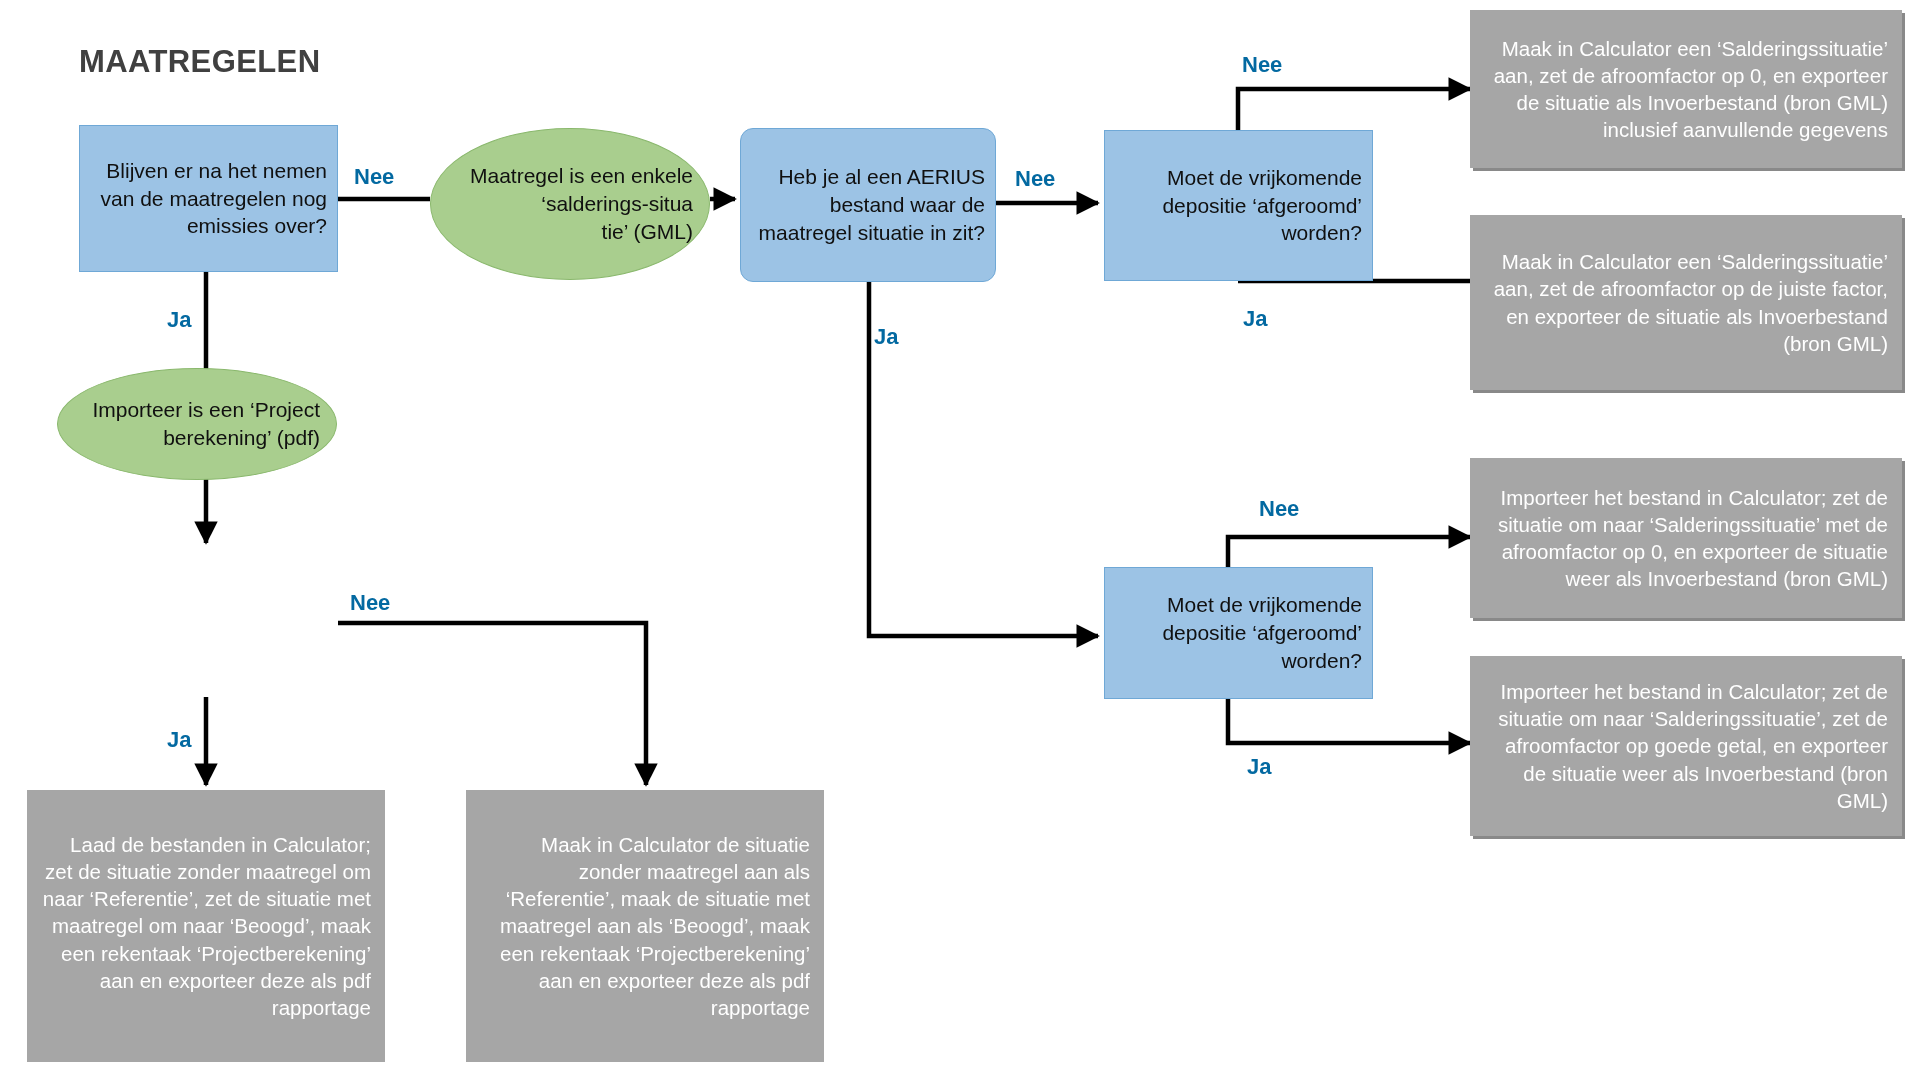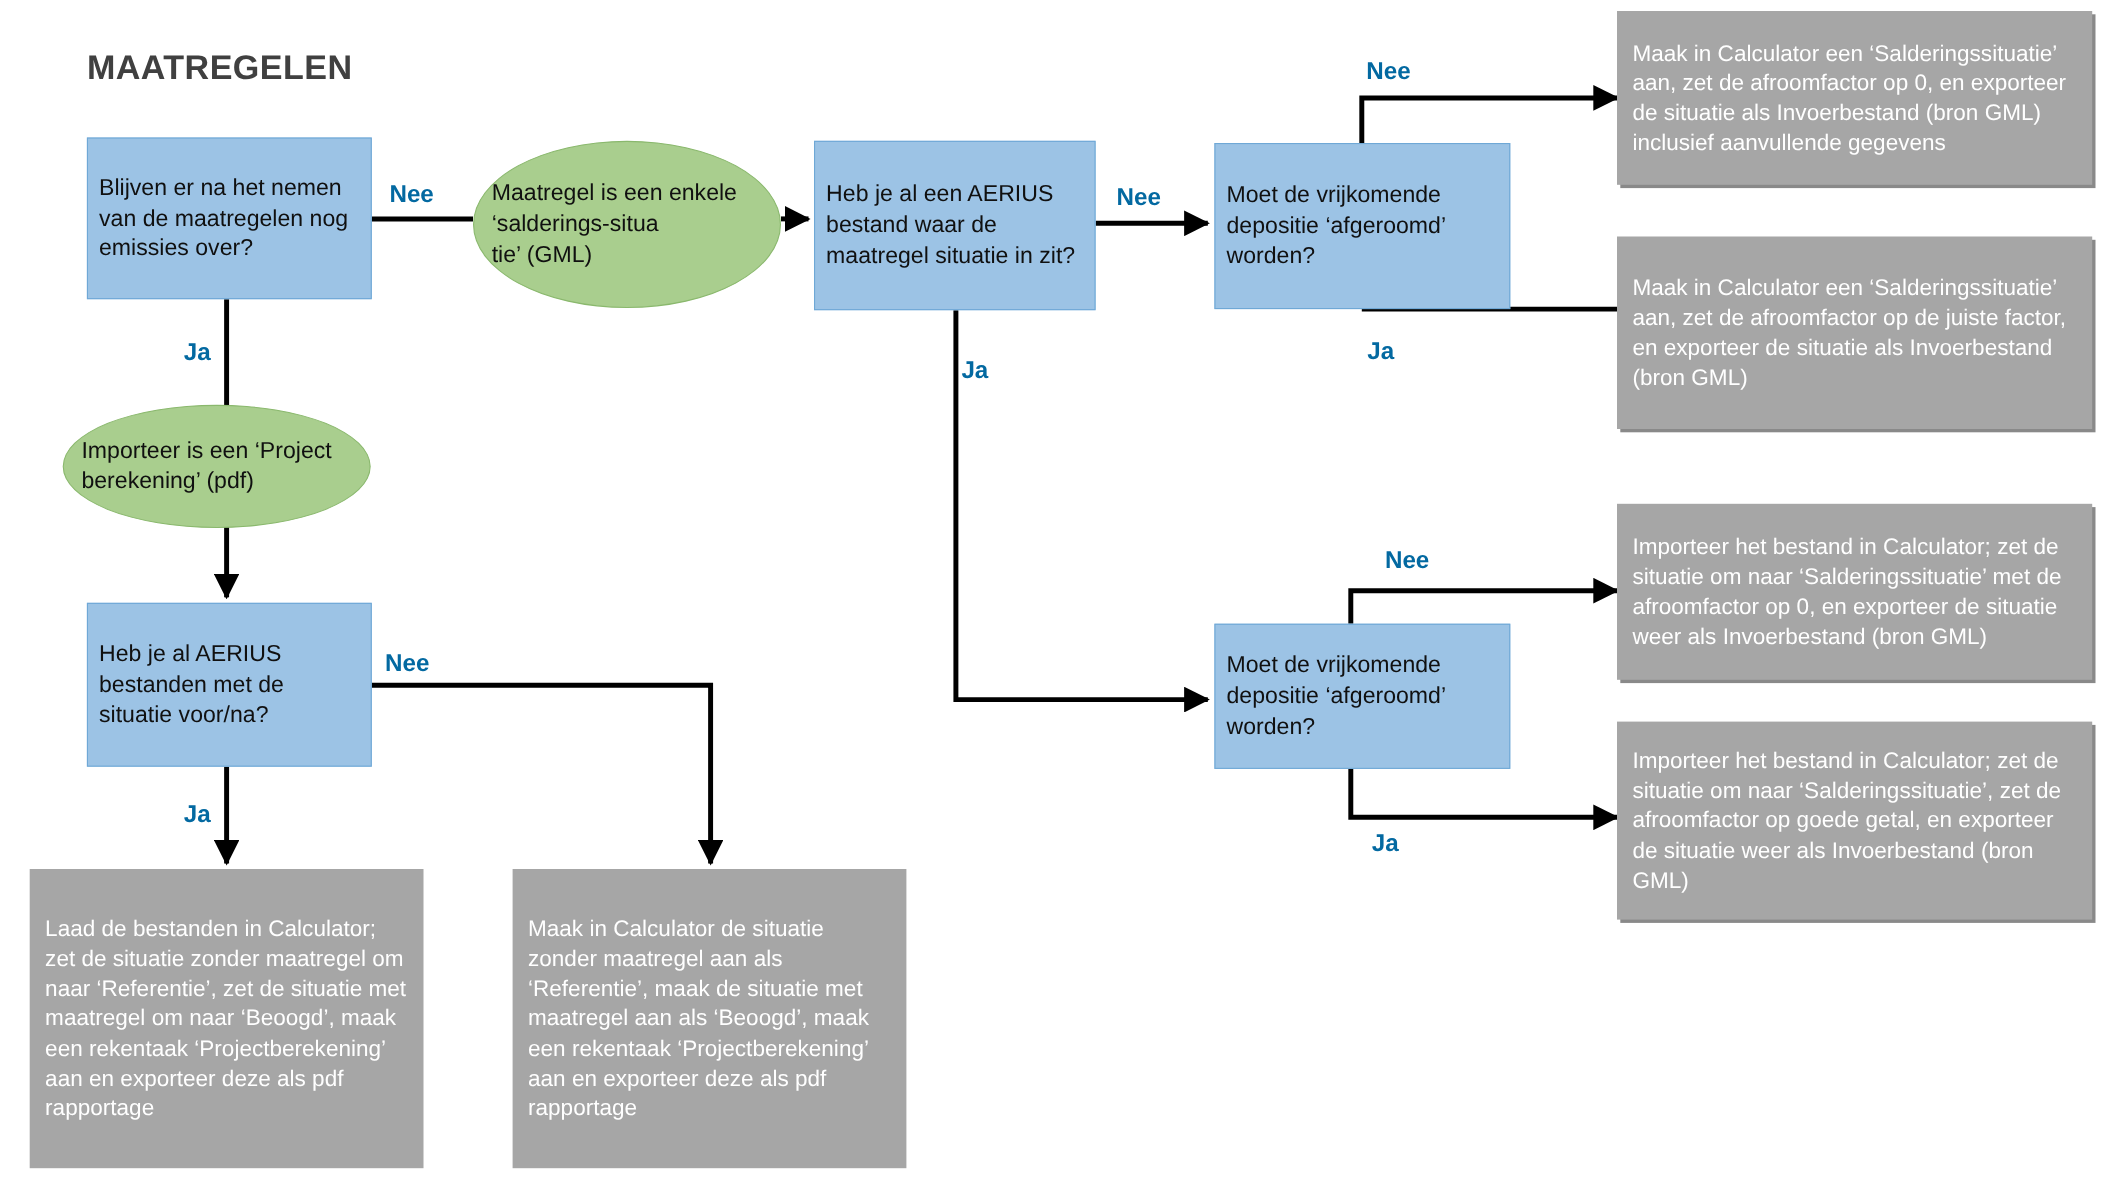--- a/index.html
+++ b/index.html
@@ -18,21 +18,21 @@
     position: absolute; left: 0; top: 0;
     width: 1919px; height: 1080px;
     pointer-events: none;
   }
 
   .node {
     position: absolute;
     display: flex;
     align-items: center;
     justify-content: center;
-    text-align: left;
+    text-align: right;
     line-height: 1.32;
     white-space: pre-line;
     z-index: 3;
   }
 
   .node.process {
     background: #9cc3e5;
     border: 1px solid #6fa8d6;
     color: #101010;
     font-size: 21px;
@@ -128,30 +128,29 @@
       <path d="M 1228 699 L 1228 743 L 1470 743" marker-end="url(#ah)"></path>
     </g>
   </svg>
 
   <div class="title" style="left:79px; top:44px;">MAATREGELEN</div>
 
   <div class="node process" style="left:79px; top:125px; width:259px; height:147px;">Blijven er na het nemen van de maatregelen nog emissies over?</div>
 
   <div class="node decision-oval" style="left:57px; top:368px; width:280px; height:112px;">Importeer is een ‘Project berekening’ (pdf)</div>
 
-  <div class="node process" style="left:79px; top:548px; width:259px; height:149px;">Heb je al AERIUS bestanden met de situatie voor/na?</div>
 
   <div class="node decision-oval" style="left:430px; top:128px; width:280px; height:152px;">Maatregel is een enkele ‘salderings-situa
 tie’ (GML)</div>
 
   <div class="node action" style="left:27px; top:790px; width:358px; height:272px;">Laad de bestanden in Calculator; zet de situatie zonder maatregel om naar ‘Referentie’, zet de situatie met maatregel om naar ‘Beoogd’, maak een rekentaak ‘Projectberekening’ aan en exporteer deze als pdf rapportage</div>
 
   <div class="node action" style="left:466px; top:790px; width:358px; height:272px;">Maak in Calculator de situatie zonder maatregel aan als ‘Referentie’, maak de situatie met maatregel aan als ‘Beoogd’, maak een rekentaak ‘Projectberekening’ aan en exporteer deze als pdf rapportage</div>
 
-  <div class="node process" style="left:740px; top:128px; width:256px; height:154px;">Heb je al een AERIUS bestand waar de maatregel situatie in zit?</div>
+  <div class="node process" style="left:740px; top:128px; width:256px; height:154px;border-radius:13px;">Heb je al een AERIUS bestand waar de maatregel situatie in zit?</div>
 
   <div class="node process" style="left:1104px; top:130px; width:269px; height:151px;">Moet de vrijkomende depositie ‘afgeroomd’ worden?</div>
 
   <div class="node process" style="left:1104px; top:567px; width:269px; height:132px;">Moet de vrijkomende depositie ‘afgeroomd’ worden?</div>
 
   <div class="node action shadowed" style="left:1470px; top:10px; width:432px; height:158px;">Maak in Calculator een ‘Salderingssituatie’ aan, zet de afroomfactor op 0, en exporteer de situatie als Invoerbestand (bron GML) inclusief aanvullende gegevens</div>
 
   <div class="node action shadowed" style="left:1470px; top:215px; width:432px; height:175px;">Maak in Calculator een ‘Salderingssituatie’ aan, zet de afroomfactor op de juiste factor, en exporteer de situatie als Invoerbestand (bron GML)</div>
 
   <div class="node action shadowed" style="left:1470px; top:458px; width:432px; height:160px;">Importeer het bestand in Calculator; zet de situatie om naar ‘Salderingssituatie’ met de afroomfactor op 0, en exporteer de situatie weer als Invoerbestand (bron GML)</div>

